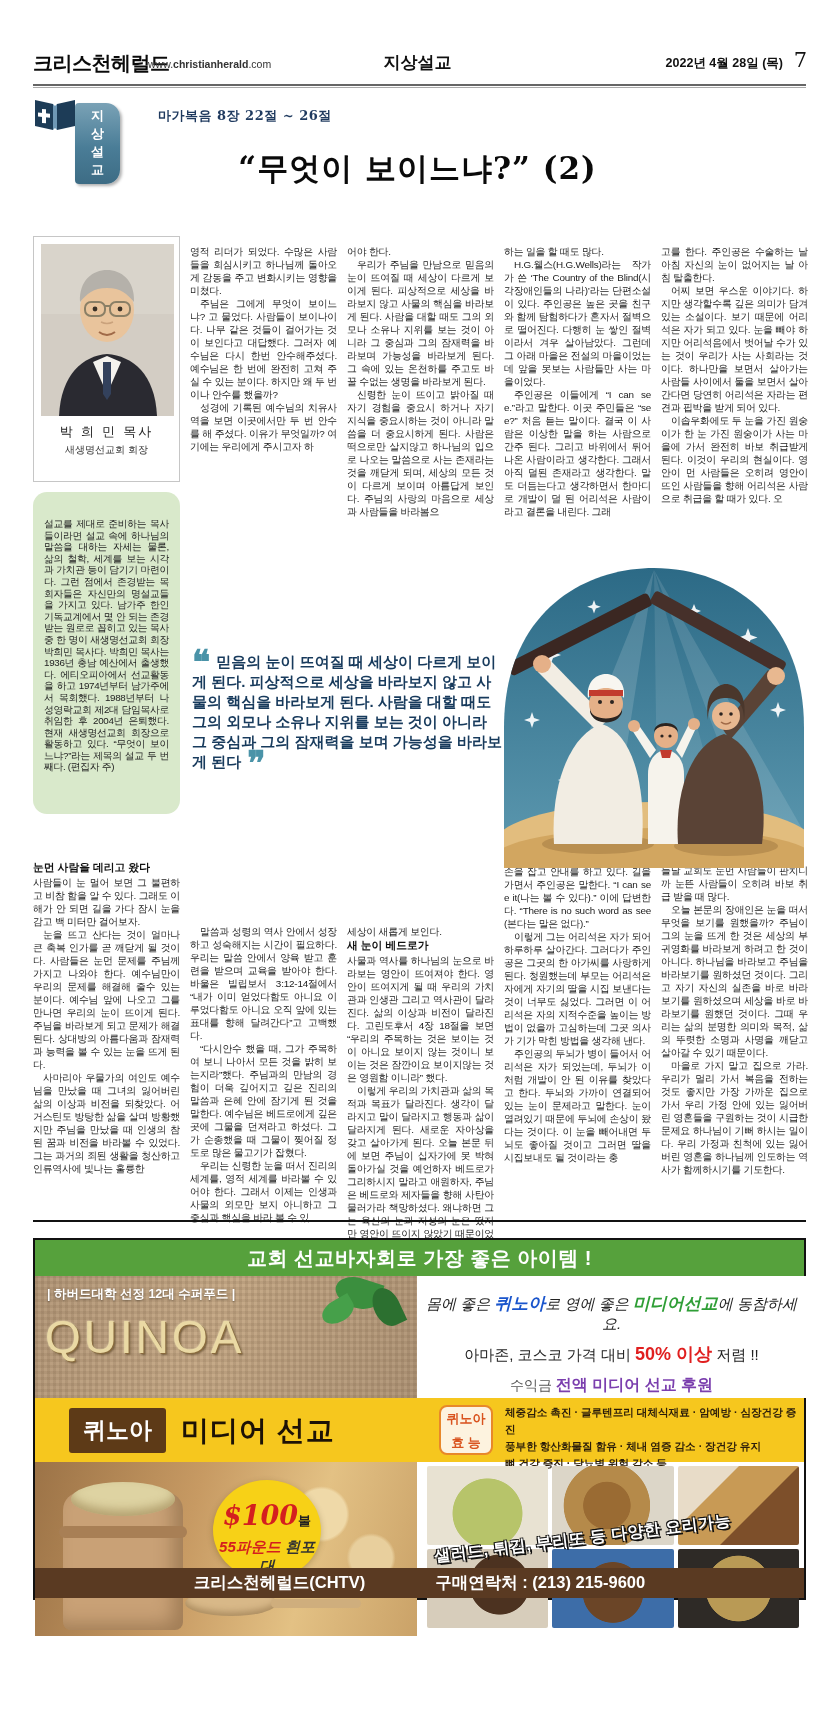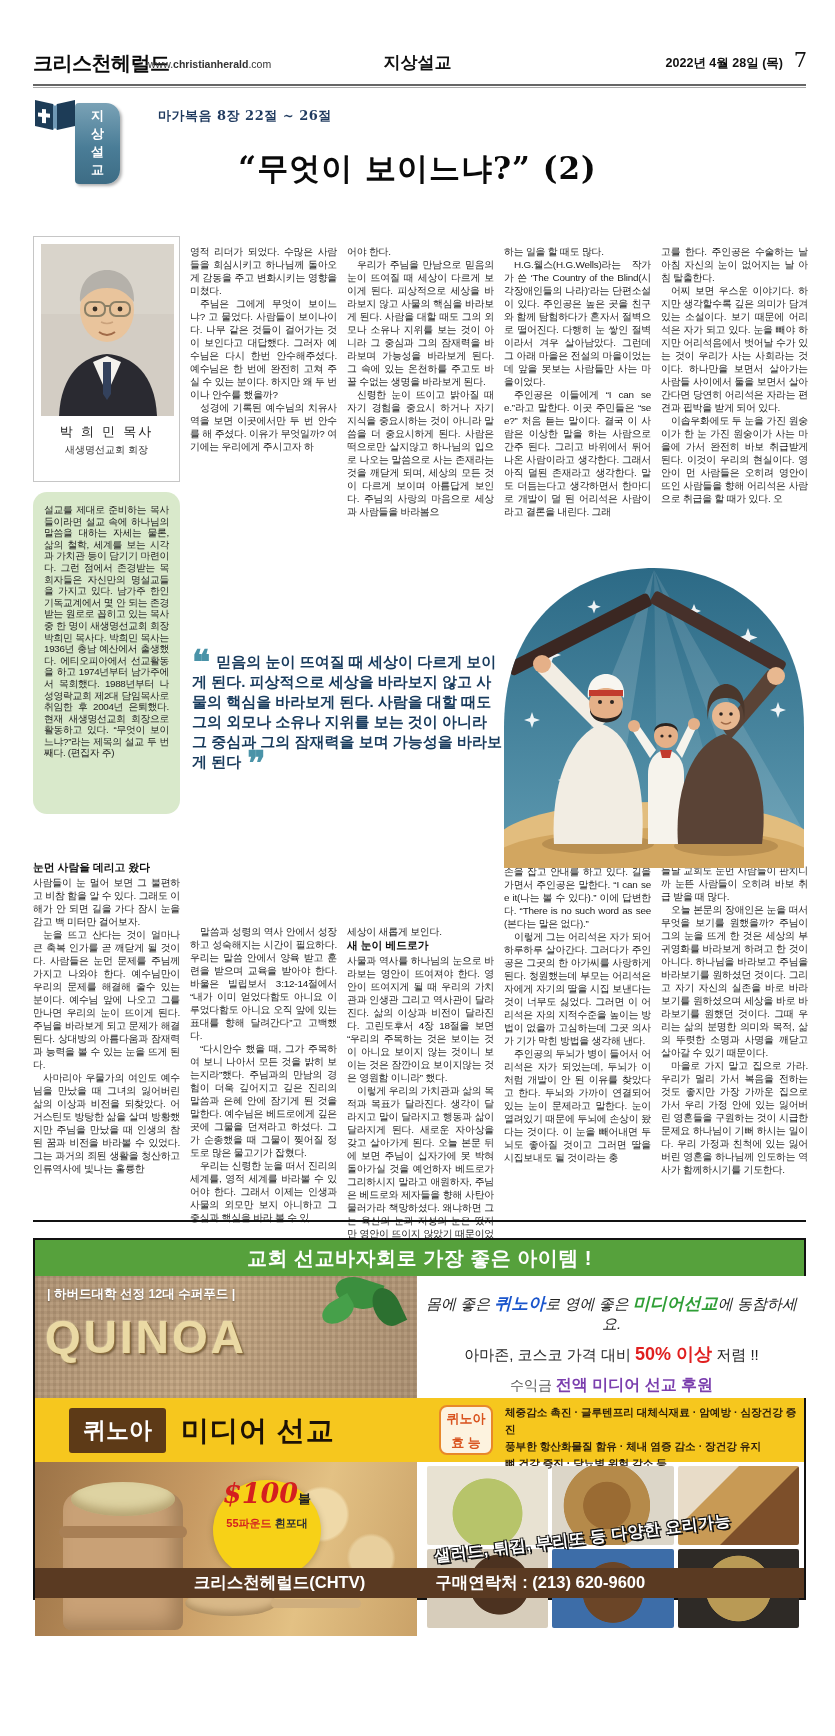--- a/index.html
+++ b/index.html
@@ -28,21 +28,21 @@
               font-family:"DejaVu Serif",serif;font-weight:bold;font-size:31px;color:#0a0a0a;letter-spacing:1px;}
 
   
   .photo-card{position:absolute;left:33px;top:236px;width:147px;height:246px;border:1px solid #c6c6c6;background:#fff;padding:7px 7px 0;}
   .photo-frame{width:133px;height:172px;overflow:hidden;background:#cfc9c0;}
   .author-name{margin:7px 0 0;text-align:center;font-size:13px;letter-spacing:2px;color:#222;font-family:"DejaVu Serif",serif;}
   .author-title{margin:2px 0 0;text-align:center;font-size:10px;color:#333;}
 
   
   .bio{position:absolute;left:33px;top:492px;width:147px;height:322px;background:#d9e9cb;border-radius:14px;
-       padding:12px 11px;font-size:9.8px;line-height:11.6px;text-align:justify;word-break:break-all;color:#222;letter-spacing:-0.3px;}
+       padding:26px 11px;font-size:9.8px;line-height:11.6px;text-align:justify;word-break:break-all;color:#222;letter-spacing:-0.3px;}
 
   
   .col{position:absolute;width:147px;}
   .col p{margin:0;font-size:9.9px;line-height:13px;text-align:justify;word-break:break-all;color:#1b1b1b;letter-spacing:-0.2px;}
   .col p.ind{text-indent:10px;}
   .col h3{margin:0 0 2px;font-size:10.8px;line-height:14px;color:#111;}
   .c1{left:33px;top:860px;}
   .c2t{left:190px;top:245px;}
   .c2b{left:190px;top:925px;}
   .c3t{left:347px;top:245px;}
@@ -63,21 +63,21 @@
 
   
   .ad-rule{position:absolute;left:33px;top:1220px;width:773px;height:2px;background:#111;}
   .ad{position:absolute;left:33px;top:1238px;width:773px;height:362px;border:2px solid #111;background:#fff;}
   .ad-green{height:36px;background:#56a13c;color:#fff;font-size:20px;font-weight:bold;text-align:center;line-height:36px;letter-spacing:0.5px;}
   .ad-rowA{position:relative;height:122px;}
   .qphoto{position:absolute;left:0;top:0;width:382px;height:122px;overflow:hidden;
           background:linear-gradient(110deg,#b59a7c,#c7ab89 45%,#b1977a);}
   .qphoto .weave{position:absolute;inset:0;background:repeating-linear-gradient(90deg,rgba(90,65,40,.12) 0 3px,transparent 3px 6px),repeating-linear-gradient(0deg,rgba(90,65,40,.10) 0 3px,transparent 3px 6px);}
   .superfood{position:absolute;left:12px;top:10px;color:#fff;font-size:12.5px;font-weight:bold;text-shadow:0 1px 2px rgba(0,0,0,.4);}
-  .quinoa-word{position:absolute;left:10px;top:34px;font-size:46px;font-weight:700;letter-spacing:3px;color:#ead9a4;
+  .quinoa-word{position:absolute;left:10px;top:34px;font-size:46px;font-weight:400;letter-spacing:3px;color:#ead9a4;
                text-shadow:1px 1px 0 #8a6b3e,2px 2px 2px rgba(60,40,10,.5),0 0 2px #f4e7bd;}
   .leaf{position:absolute;border-radius:50% 0 50% 50%;background:#2f7d33;}
   .leaf.l1{left:300px;top:2px;width:46px;height:30px;transform:rotate(18deg);background:#3b8f3e;}
   .leaf.l2{left:332px;top:18px;width:40px;height:26px;transform:rotate(65deg);background:#2c7030;}
   .leaf.l3{left:286px;top:24px;width:34px;height:22px;transform:rotate(-30deg);background:#46a04a;}
   .promo{position:absolute;left:382px;top:0;width:389px;height:122px;background:#fff;text-align:center;}
   .promo .p1{margin-top:16px;font-size:15px;color:#222;font-style:italic;}
   .promo .p1 .blue{color:#1a55cc;font-weight:900;font-size:17px;}
   .promo .p1 .green{color:#2f9e36;font-weight:900;font-size:17px;}
   .promo .p2{margin-top:8px;font-size:15px;color:#222;}
@@ -97,23 +97,23 @@
                          linear-gradient(105deg,#9c7347,#c79a63 40%,#e3c184 70%,#caa268);}
   .sack{position:absolute;left:28px;top:30px;width:120px;height:138px;background:#c9a176;border-radius:18px 18px 8px 8px;
         box-shadow:inset -10px -6px 18px rgba(90,60,30,.35);}
   .sack:before{content:"";position:absolute;left:8px;top:-10px;width:104px;height:34px;border-radius:50%;background:#ded3a2;
         box-shadow:inset 0 -6px 10px rgba(120,90,40,.4);}
   .sack:after{content:"";position:absolute;left:-4px;top:34px;width:128px;height:12px;background:#a87f55;border-radius:6px;}
   .spoon{position:absolute;left:150px;top:128px;width:92px;height:26px;background:#d8b888;border-radius:50%;box-shadow:inset 0 -4px 6px rgba(110,80,40,.4);}
   .spoon:after{content:"";position:absolute;left:86px;top:9px;width:90px;height:9px;background:#cfae7d;border-radius:5px;}
   .price-circle{position:absolute;left:178px;top:18px;width:108px;height:100px;background:#f7d117;border-radius:50%;text-align:center;
                 box-shadow:0 2px 6px rgba(80,60,0,.3);}
-  .price-amt{font-family:"DejaVu Serif",serif;font-style:italic;font-weight:900;font-size:27px;color:#d41f1f;line-height:27px;}
+  .price-amt{margin-top:22px;font-family:"DejaVu Serif",serif;font-style:italic;font-weight:900;font-size:27px;color:#d41f1f;line-height:27px;}
   .price-amt .unit{font-size:13px;color:#222;font-style:normal;font-family:"Liberation Sans",sans-serif;}
-  .price-spec{margin-top:4px;font-size:11px;font-weight:900;color:#d41f1f;}
+  .price-spec{margin-top:4px;font-size:15px;font-weight:900;color:#d41f1f;font-style:italic;}
   .price-spec .dark{color:#333;font-weight:bold;}
   .foods{position:absolute;left:392px;top:4px;width:372px;height:162px;display:grid;grid-template-columns:repeat(3,1fr);grid-template-rows:1fr 1fr;gap:4px;}
   .tile{border-radius:2px;}
   .t1{background:radial-gradient(circle at 50% 60%,#b7c46a 0 45%,#e8e2d2 46%);}
   .t2{background:radial-gradient(circle at 45% 50%,#9a6b33 0 30%,#b58a4a 31% 55%,#dcd6c8 56%);}
   .t3{background:linear-gradient(135deg,#e8dcc8 30%,#c89a55 31% 60%,#7d4f2a 61%);}
   .t4{background:radial-gradient(circle at 60% 45%,#4c3220 0 35%,#d7cdbb 36%);}
   .t5{background:radial-gradient(circle at 50% 55%,#6b4527 0 40%,#3d6da8 41%);}
   .t6{background:radial-gradient(circle at 50% 50%,#b99a55 0 45%,#2e2a26 46%);}
   .food-caption{position:absolute;left:398px;top:62px;width:370px;transform:rotate(-7deg);
@@ -346,17 +346,17 @@
         <div class="tile t3" data-name="food-photo"></div>
         <div class="tile t4" data-name="food-photo"></div>
         <div class="tile t5" data-name="food-photo"></div>
         <div class="tile t6" data-name="food-photo"></div>
       </div>
       <div class="food-caption" data-name="food-caption">샐러드, 튀김, 부리또 등 다양한 요리가능</div>
     </div>
 
     <div class="ad-brown" data-name="ad-contact-bar">
       <span data-name="ad-brand">크리스천헤럴드(CHTV)</span>
-      <span data-name="ad-phone">구매연락처 : (213) 620-9600</span>
+      <span data-name="ad-phone">구매연락처 : (213) 215-9600</span>
     </div>
   </div>
 
 </div>
 
 </body></html>

